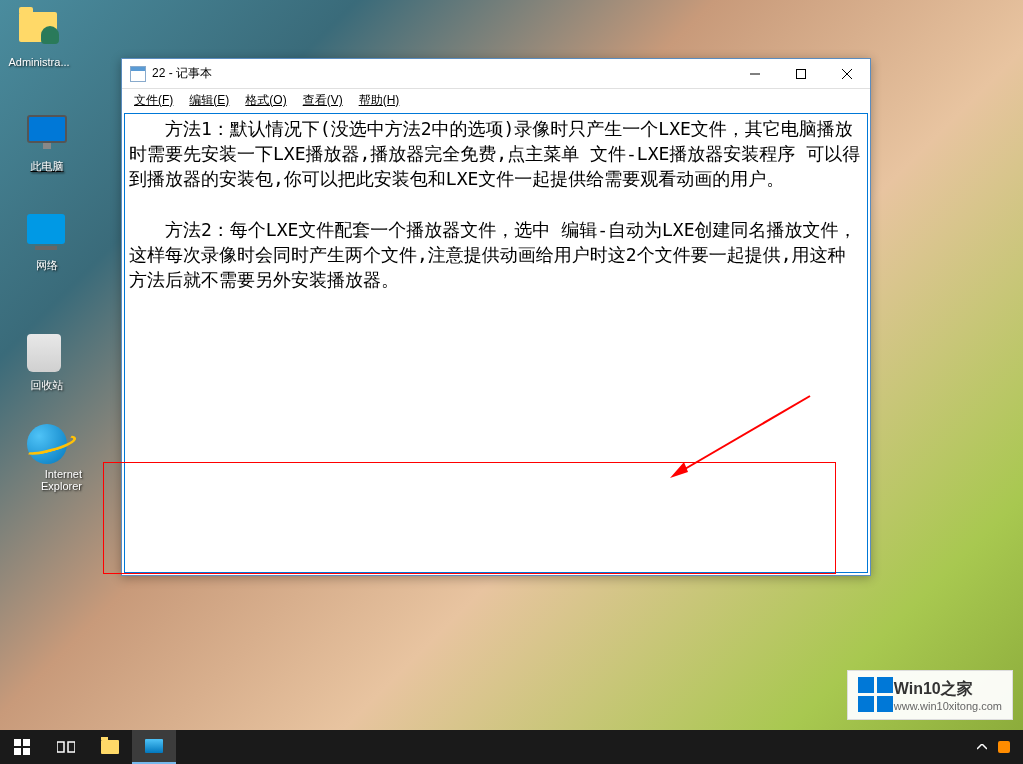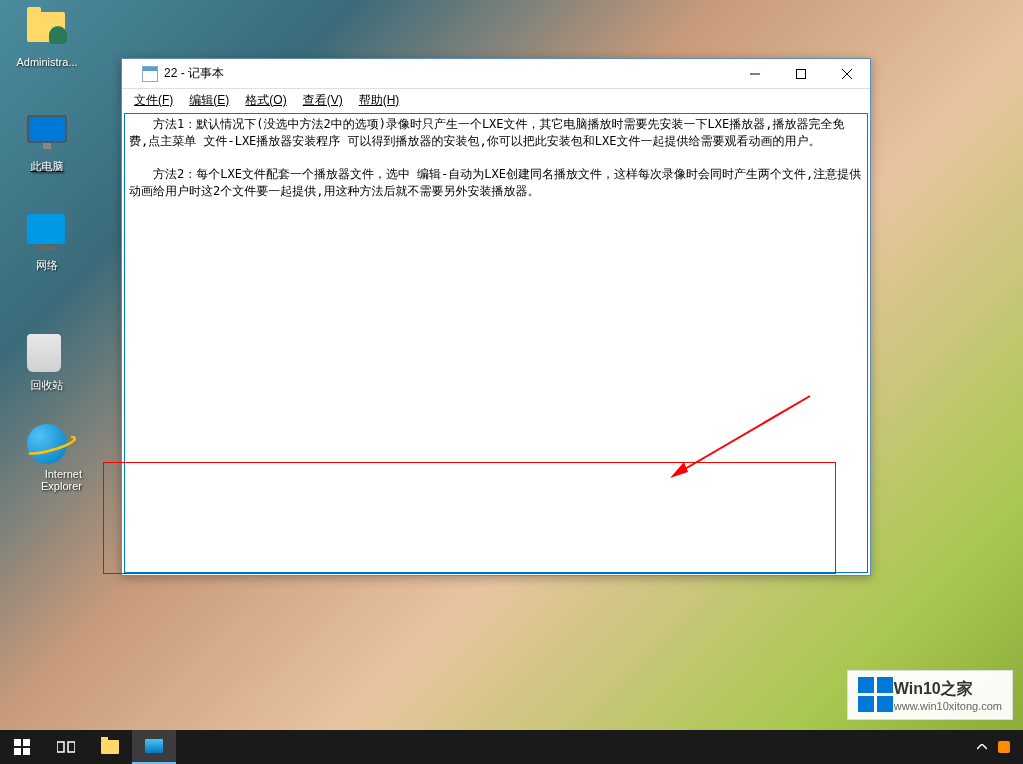--- a/index.html
+++ b/index.html
@@ -5,30 +5,30 @@
   * { margin: 0; padding: 0; box-sizing: border-box; }
   body { font-family: "Microsoft YaHei", "SimSun", sans-serif; width: 1023px; height: 764px; overflow: hidden; position: relative; background: linear-gradient(135deg, #4a8c9e 0%, #3a6b7a 20%, #c89a7a 40%, #e8c4a0 60%, #a8c850 85%, #88a838 100%); }
   
   
   .desktop-icon { position: absolute; width: 70px; text-align: center; cursor: pointer; }
   .desktop-icon .icon-img { width: 40px; height: 40px; margin: 0 auto 4px; }
   .desktop-icon .label { color: #fff; font-size: 11px; text-shadow: 1px 1px 2px rgba(0,0,0,0.8); display: block; }
   
   
   .notepad { position: absolute; left: 121px; top: 58px; width: 750px; height: 518px; background: #fff; border: 1px solid #5a8cbf; box-shadow: 0 2px 10px rgba(0,0,0,0.3); }
-  .titlebar { height: 30px; background: #fff; display: flex; align-items: center; padding-left: 20px; border-bottom: 1px solid #e0e0e0; }
+  .titlebar { height: 30px; background: #fff; display: flex; align-items: center; padding-left: 8px; border-bottom: 1px solid #e0e0e0; }
   .titlebar .app-icon { width: 16px; height: 16px; margin-right: 6px; }
   .titlebar .title { font-size: 12px; flex: 1; }
   .titlebar .controls { display: flex; }
   .titlebar .ctrl { width: 46px; height: 30px; display: flex; align-items: center; justify-content: center; cursor: pointer; }
   
   .menubar { height: 22px; display: flex; align-items: center; padding: 0 4px; font-size: 12px; text-decoration: underline; }
   .menubar .menu-item { padding: 2px 8px; cursor: pointer; }
   
-  .text-area { position: absolute; top: 54px; left: 2px; right: 2px; bottom: 2px; border: 1px solid #0078d7; padding: 2px 4px; font-family: "SimSun", monospace; font-size: 12px; line-height: 1.4; white-space: pre-wrap; overflow-y: auto; }
+  .text-area { position: absolute; top: 54px; left: 2px; right: 2px; bottom: 2px; border: 1px solid #0078d7; padding: 2px 4px; font-family: "SimSun", monospace; font-size: 18px; line-height: 1.4; white-space: pre-wrap; overflow-y: auto; }
   .text-area::-webkit-scrollbar { width: 16px; }
   .text-area::-webkit-scrollbar-track { background: #f0f0f0; }
   .text-area::-webkit-scrollbar-thumb { background: #c0c0c0; }
   
   
   .red-box { position: absolute; left: 103px; top: 462px; width: 733px; height: 112px; border: 1px solid #ff0000; pointer-events: none; }
   
   
   .arrow { position: absolute; left: 660px; top: 388px; pointer-events: none; }
   
@@ -61,21 +61,21 @@
   
   .ie-icon { width: 40px; height: 40px; border-radius: 50%; background: radial-gradient(circle at 30% 30%, #4fc3f7, #0277bd); position: relative; }
   .ie-icon::after { content:''; position:absolute; top:14px; left:-4px; width:48px; height:8px; border:3px solid #ffc107; border-radius:50%; border-top-color:transparent; border-left-color:transparent; transform:rotate(-15deg); }
   
   .notepad-icon-small { width:16px; height:16px; background:#fff; border:1px solid #88aacc; position:relative; }
   .notepad-icon-small::before { content:''; position:absolute; top:0; left:0; right:0; height:4px; background:#5a9bd5; }
 </style>
 </head>
 <body>
 
-<div class="desktop-icon" style="left:12px; top:12px;">
+<div class="desktop-icon" style="left:4px; top:12px;">
   <div class="icon-img">
       <div class="folder-icon">
         <div class="person-overlay"></div>
       </div>
     </div>
   <span class="label">Administra...</span>
 </div>
 
 <div class="desktop-icon" style="left:12px; top:115px;text-decoration:underline;">
   <div class="icon-img">

